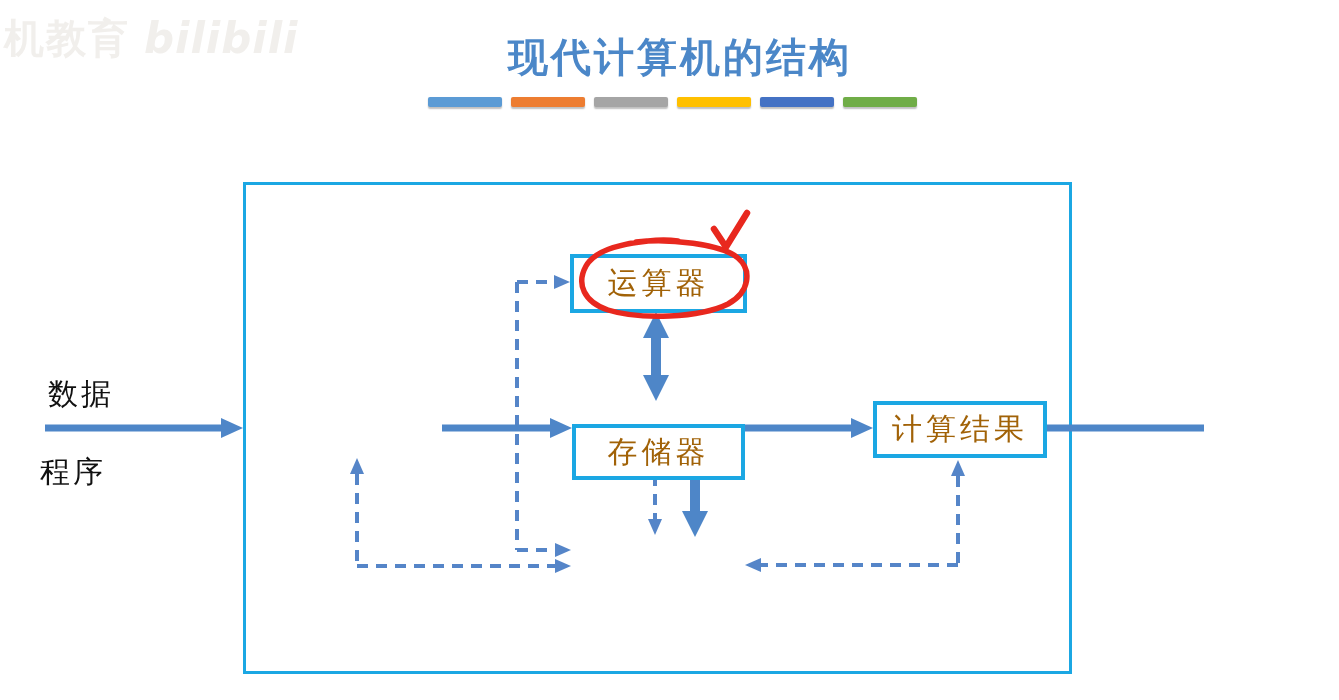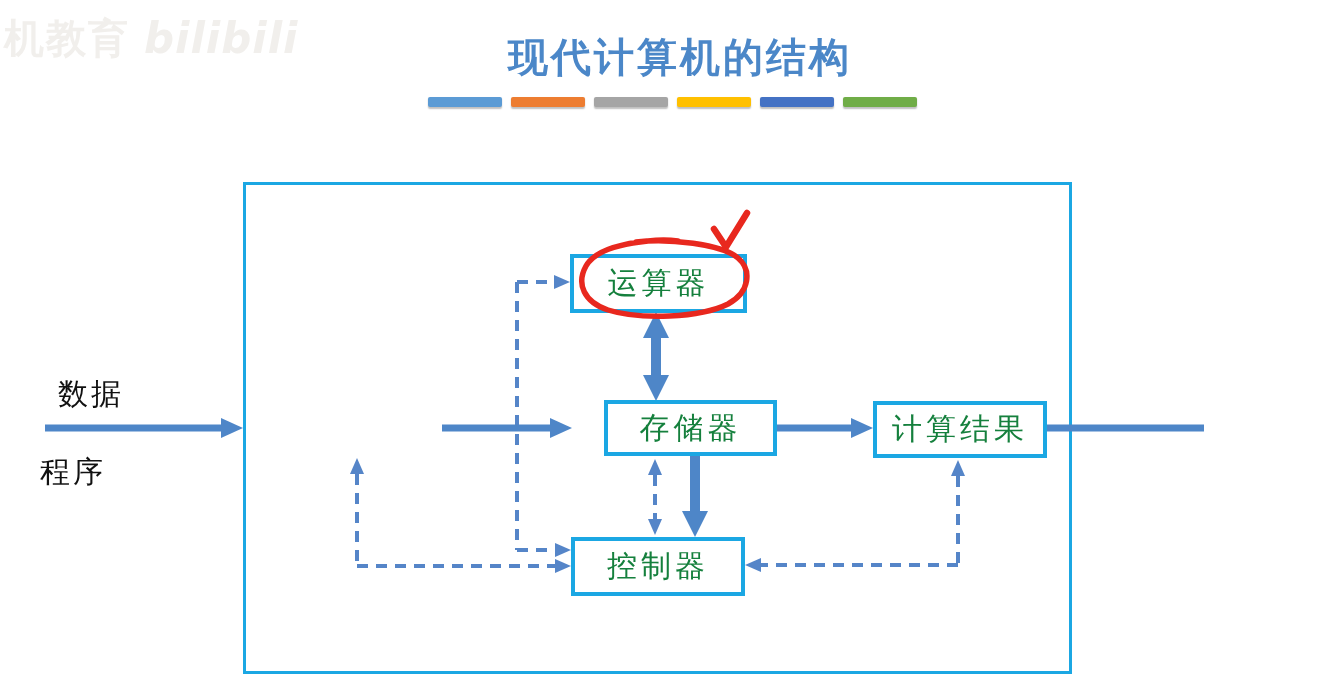--- a/index.html
+++ b/index.html
@@ -26,30 +26,30 @@
   .frame{
     position:absolute;left:243px;top:182px;width:829px;height:492px;
     border:3px solid #1BA7E3;box-sizing:border-box;background:transparent;
   }
   
   .arrows-layer,.annotation-layer{position:absolute;left:0;top:0;width:1339px;height:700px;pointer-events:none;}
   
   .node{
     position:absolute;box-sizing:border-box;border:4px solid #1BA7E3;background:#fff;
     display:flex;align-items:center;justify-content:center;
-    font-size:30px;color:#15803d;letter-spacing:4px;white-space:nowrap;
+    font-size:30px;color:#a16207;letter-spacing:4px;white-space:nowrap;
   }
   .node-alu{left:570px;top:254px;width:177px;height:59px;}
   .node-input{left:268px;top:400px;width:174px;height:56px;}
-  .node-memory{left:572px;top:400px;width:173px;height:56px;margin-left:32px;}
+  .node-memory{left:572px;top:424px;width:173px;height:56px;}
   .node-output{left:873px;top:401px;width:174px;height:57px;}
   .node-controller{left:571px;top:537px;width:174px;height:59px;}
   
   .side-label{position:absolute;font-size:30px;color:#111;letter-spacing:3px;white-space:nowrap;}
-  .label-data{left:58px;top:374px;}
+  .label-data{left:48px;top:374px;}
   .label-program{left:40px;top:452px;}
   .label-result{left:1128px;top:386px;}
 </style>
 </head>
 <body>
 
 <div class="stage">
 
   <div class="watermark">
     <span class="wm-cn">机教育</span>
@@ -99,21 +99,20 @@
       <path stroke-width="7" d="M745,428 H851" marker-end="url(#ah-s)"></path>
       <path stroke-width="7" d="M1047,428 H1280" marker-end="url(#ah-s)"></path>
       <path stroke-width="10" d="M656,338 V375" marker-start="url(#ah-t)" marker-end="url(#ah-t)"></path>
       <path stroke-width="10" d="M695,456 V511" marker-end="url(#ah-t)"></path>
     </g>
   </svg>
 
   <div class="node node-alu">运算器</div>
   <div class="node node-memory">存储器</div>
   <div class="node node-output">计算结果</div>
-  <div class="node node-controller">控制器</div>
 
   <div class="side-label label-data">数据</div>
   <div class="side-label label-program">程序</div>
 
   <svg class="annotation-layer" viewBox="0 0 1339 700">
     <g stroke="#E8281E" fill="none" stroke-linecap="round" stroke-linejoin="round">
       <path stroke-width="5.5" d="M636,242 C668,238 722,244 738,258 C752,270 750,292 728,304 C700,318 640,320 608,310 C584,302 576,284 586,266 C594,252 618,244 648,241 C660,239.5 671,240 678,241"></path>
       <path stroke-width="6.5" d="M714,229 L726,247 L747,213"></path>
     </g>
   </svg>

